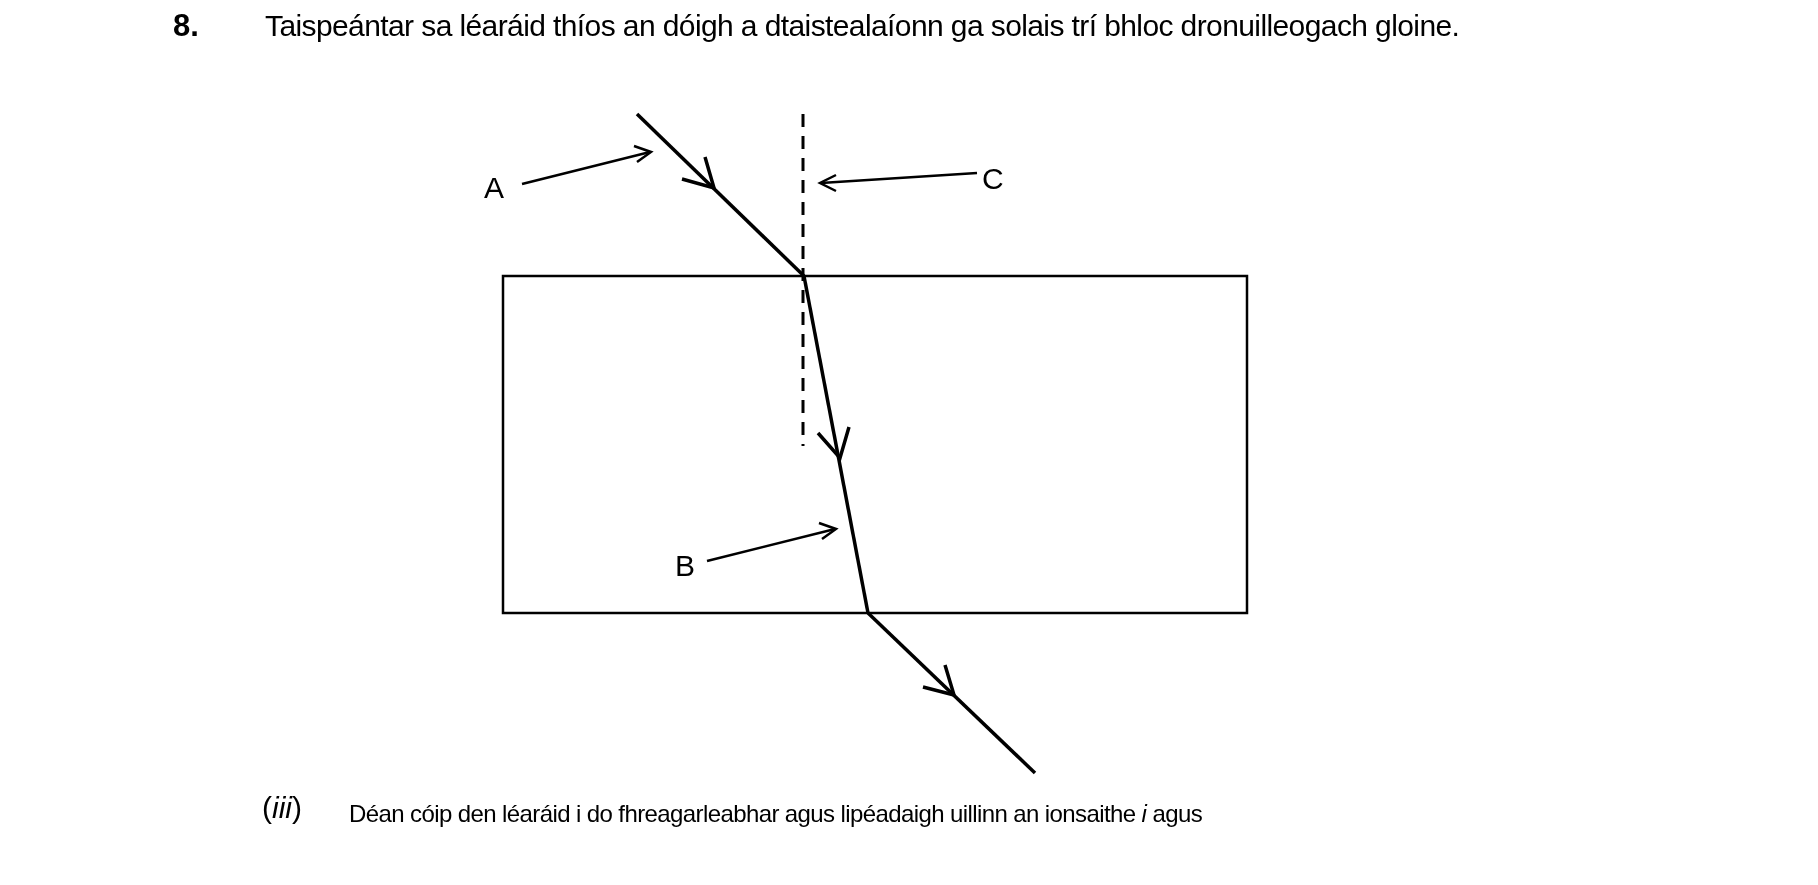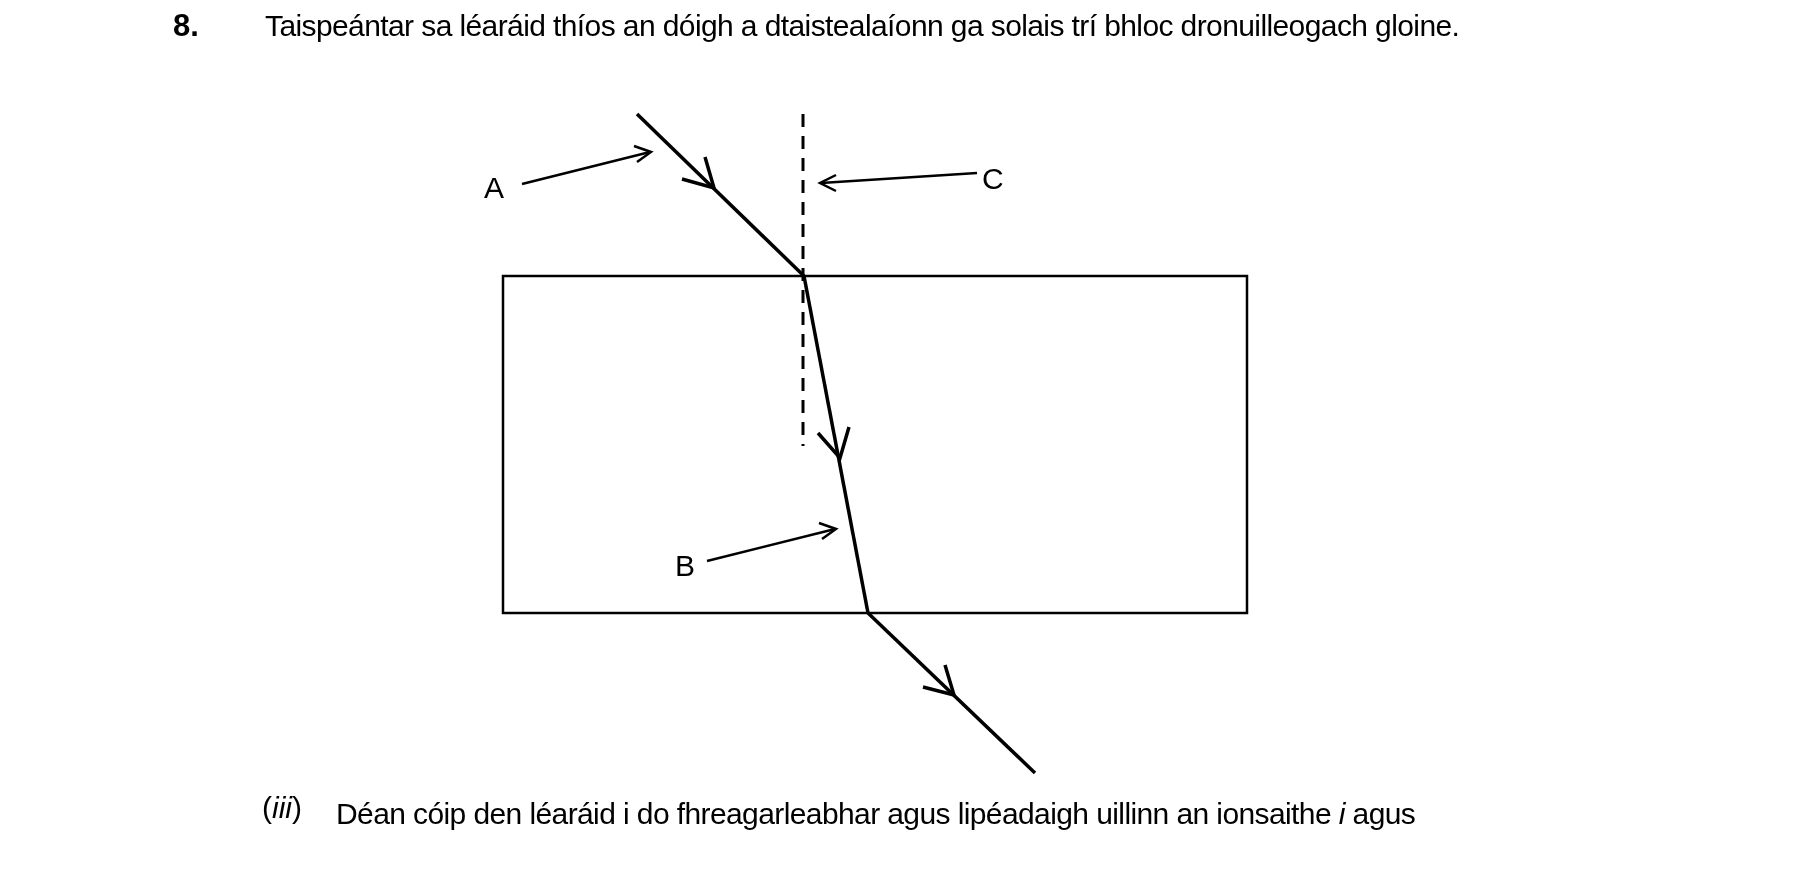--- a/index.html
+++ b/index.html
@@ -47,24 +47,24 @@
   .part-label {
     position: absolute;
     left: 262px;
     top: 790px;
     font-size: 30px;
     line-height: 36px;
   }
   .part-label i { }
   .part-text {
     position: absolute;
-    left: 336px;
+    left: 349px;
     top: 790px;
     width: 1300px;
-    font-size: 30px;
+    font-size: 24px;
     line-height: 47px;
     letter-spacing: -0.6px;
   }
   .part-text .line { display: block; white-space: nowrap; }
   .part-text i { font-style: italic; }
 </style>
 </head>
 <body>
 
 <div class="q-number">8.</div>

